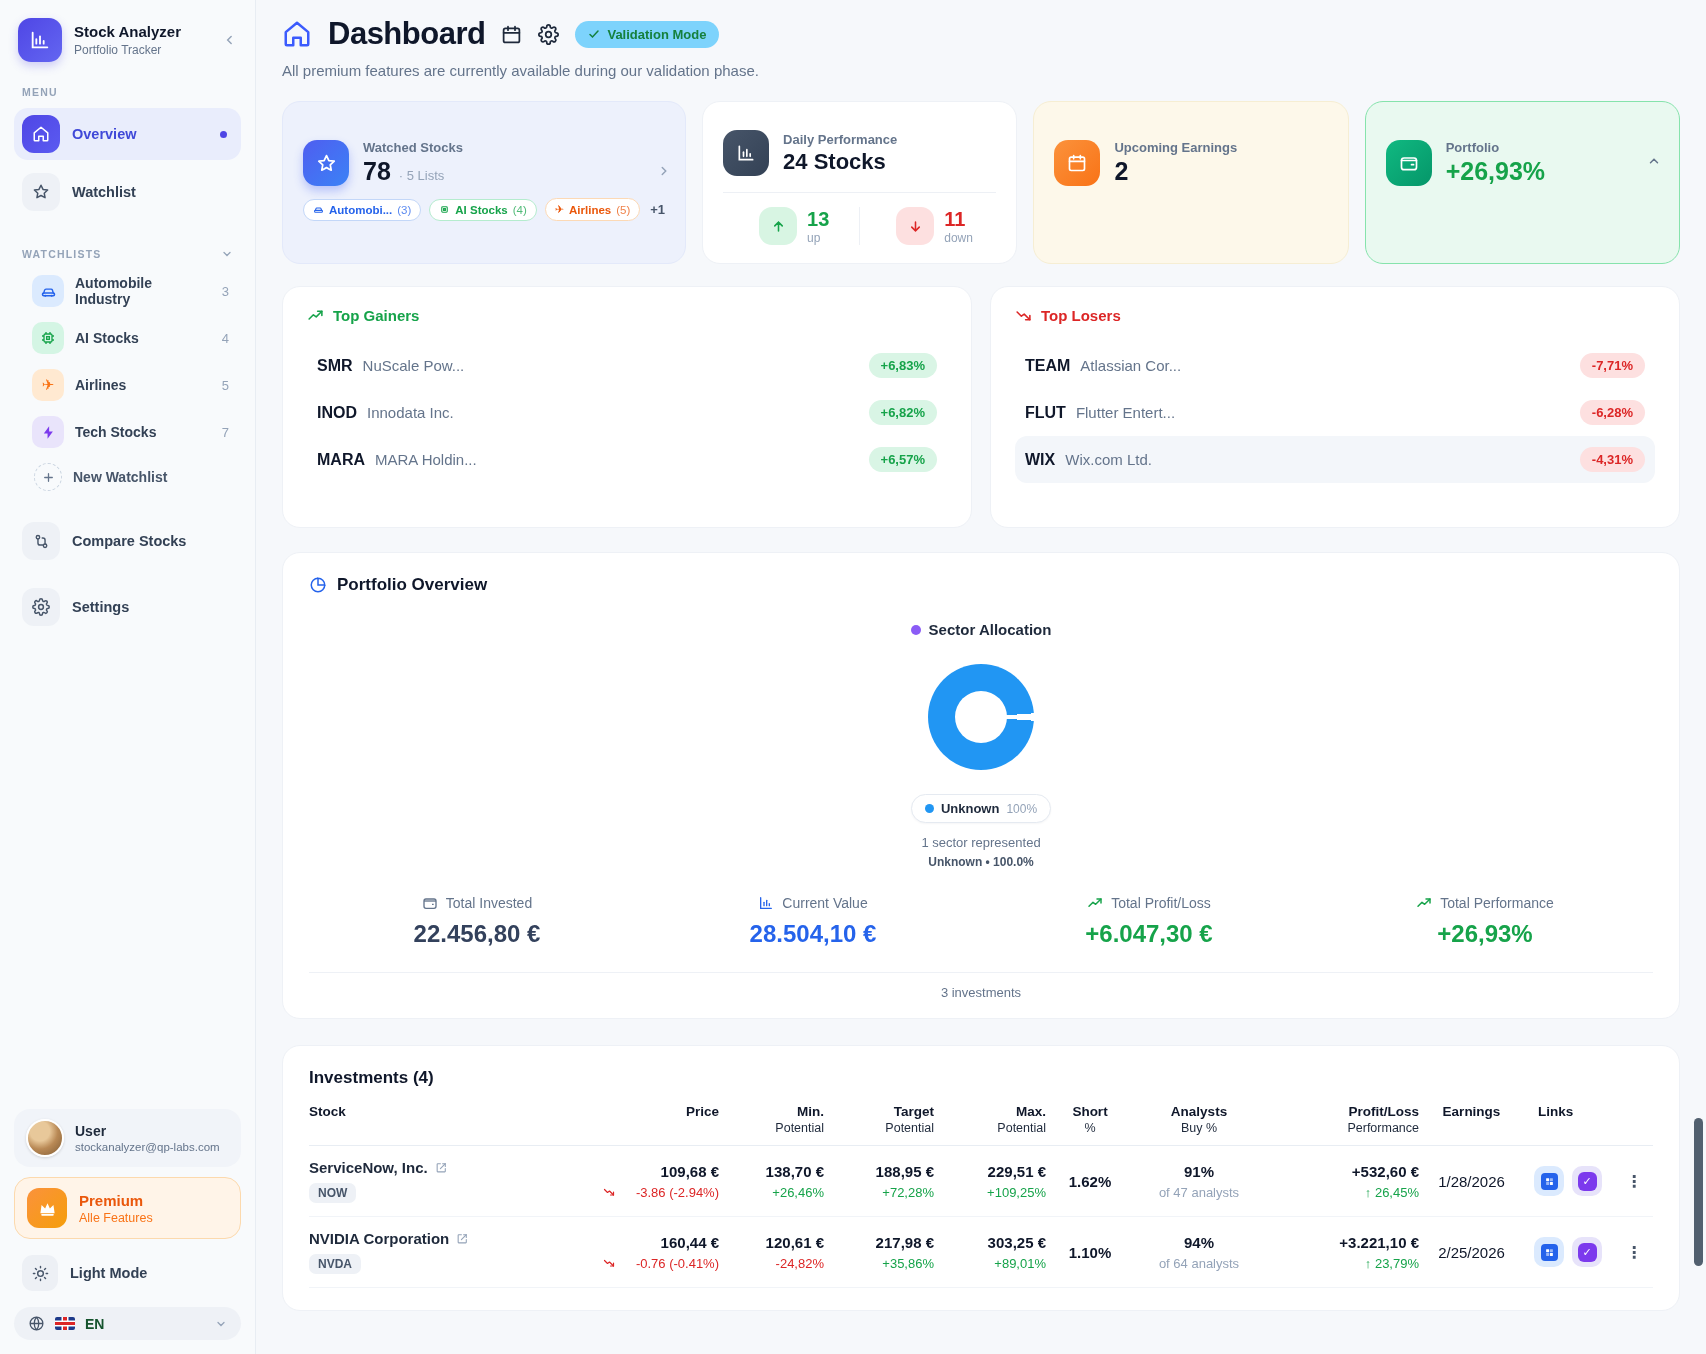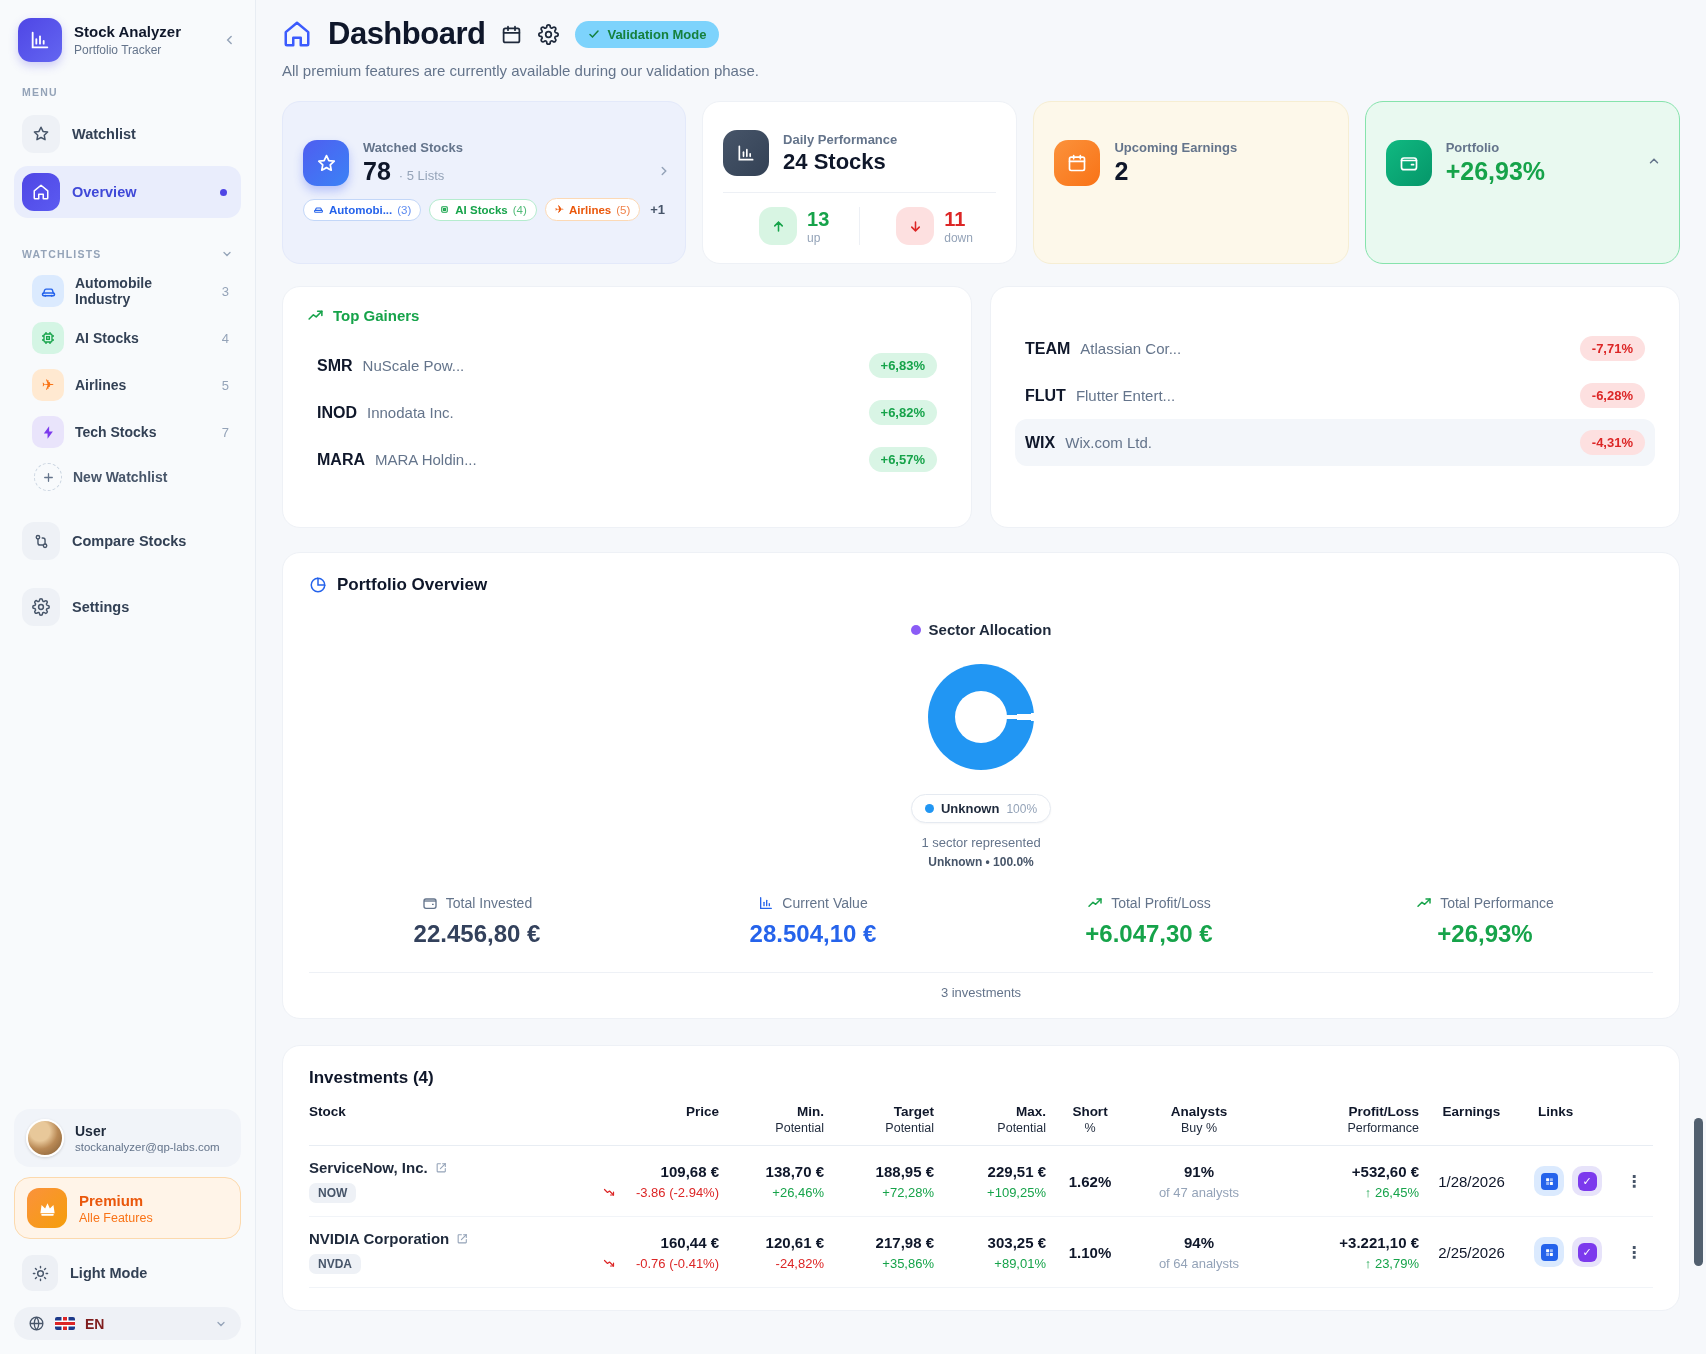--- a/index.html
+++ b/index.html
@@ -77,21 +77,21 @@
     display:flex; align-items:center; justify-content:center;
   }
   .premium-title { font-size:15px; font-weight:bold; color:#ea580c; }
   .premium-sub { font-size:12.5px; color:#f97316; margin-top:2px; }
   .mode-row { background:#f8fafc; border-radius:16px; padding:6px 8px; display:flex; gap:12px; align-items:center; cursor:pointer; }
   .mode-ic { width:36px; height:36px; border-radius:11px; background:#edf0f5; display:flex; align-items:center; justify-content:center; color:#475569; }
   .mode-lbl { font-size:14.5px; font-weight:bold; color:#334155; }
   .lang-row {
     background:#eef1f6; border-radius:999px; padding:8px 14px; display:flex; gap:10px; align-items:center; cursor:pointer; color:#475569;
   }
-  .lang-lbl { font-size:14px; font-weight:bold; color:#7f1d1d; flex:1; }
+  .lang-lbl { font-size:14px; font-weight:bold; color:#14532d; flex:1; }
   .uk-flag { width:20px; height:13px; border-radius:2px; position:relative; background:#1e3a8a; overflow:hidden; }
   .uk-flag:before { content:""; position:absolute; left:8px; top:0; width:4px; height:100%; background:#dc2626; box-shadow:0 0 0 1.5px #fff; }
   .uk-flag:after { content:""; position:absolute; top:5px; left:0; width:100%; height:3px; background:#dc2626; box-shadow:0 0 0 1.5px #fff; }
 
   
   .main { flex:1; padding:16px 26px 0 26px; overflow:hidden; position:relative; }
   .page-head { display:flex; align-items:center; gap:16px; }
   .page-title { font-size:31px; font-weight:bold; color:#0f172a; letter-spacing:-.5px; }
   .head-ic { color:#1e293b; cursor:pointer; }
   .validation-badge {
@@ -222,37 +222,37 @@
     </div>
     <span class="collapse-btn">
       <svg width="14" height="14" viewBox="0 0 24 24" fill="none" stroke="currentColor" stroke-width="2.5" stroke-linecap="round">
           <polyline points="14,6 8,12 14,18"></polyline>
         </svg>
     </span>
   </div>
 
   <div class="section-label">MENU</div>
 
+  <div class="nav-item active">
+    <span class="ic">
+      <svg width="18" height="18" viewBox="0 0 24 24" fill="none" stroke="currentColor" stroke-width="2" stroke-linejoin="round">
+          <path d="M3 10.5 12 3l9 7.5V20a1 1 0 0 1-1 1h-5v-6h-6v6H4a1 1 0 0 1-1-1z"></path>
+        </svg>
+    </span>
+    <span class="lbl">Overview</span>
+    <span class="active-dot"></span>
+  </div>
+
   <div class="nav-item">
     <span class="ic">
       <svg width="18" height="18" viewBox="0 0 24 24" fill="none" stroke="currentColor" stroke-width="2" stroke-linejoin="round">
           <path d="M12 3l2.7 5.6 6.1.8-4.5 4.2 1.1 6-5.4-2.9-5.4 2.9 1.1-6L3.2 9.4l6.1-.8z"></path>
         </svg>
     </span>
     <span class="lbl">Watchlist</span>
-  </div>
-
-  <div class="nav-item active">
-    <span class="ic">
-      <svg width="18" height="18" viewBox="0 0 24 24" fill="none" stroke="currentColor" stroke-width="2" stroke-linejoin="round">
-          <path d="M3 10.5 12 3l9 7.5V20a1 1 0 0 1-1 1h-5v-6h-6v6H4a1 1 0 0 1-1-1z"></path>
-        </svg>
-    </span>
-    <span class="lbl">Overview</span>
-    <span class="active-dot"></span>
   </div>
 
   <div class="section-label">
     <span>WATCHLISTS</span>
     <svg width="12" height="12" viewBox="0 0 24 24" fill="none" stroke="#94a3b8" stroke-width="2.5" stroke-linecap="round">
         <polyline points="6,9 12,15 18,9"></polyline>
       </svg>
   </div>
 
   <div class="wl-item">
@@ -543,20 +543,27 @@
         </div>
         <div class="mover-row">
           <span class="m-ticker">MARA</span>
           <span class="m-name">MARA Holdin...</span>
           <span class="m-chg g">+6,57%</span>
         </div>
       </div>
     </div>
 
     <div class="mover-card">
+      <div class="mover-head r">
+        <svg width="17" height="17" viewBox="0 0 24 24" fill="none" stroke="currentColor" stroke-width="2.2" stroke-linecap="round" stroke-linejoin="round">
+            <polyline points="3,7 9,13 13,10 21,18"></polyline>
+            <polyline points="15,18 21,18 21,12"></polyline>
+          </svg>
+        <span>Top Losers</span>
+      </div>
       <div class="mover-rows">
         <div class="mover-row">
           <span class="m-ticker">TEAM</span>
           <span class="m-name">Atlassian Cor...</span>
           <span class="m-chg r">-7,71%</span>
         </div>
         <div class="mover-row">
           <span class="m-ticker">FLUT</span>
           <span class="m-name">Flutter Entert...</span>
           <span class="m-chg r">-6,28%</span>

